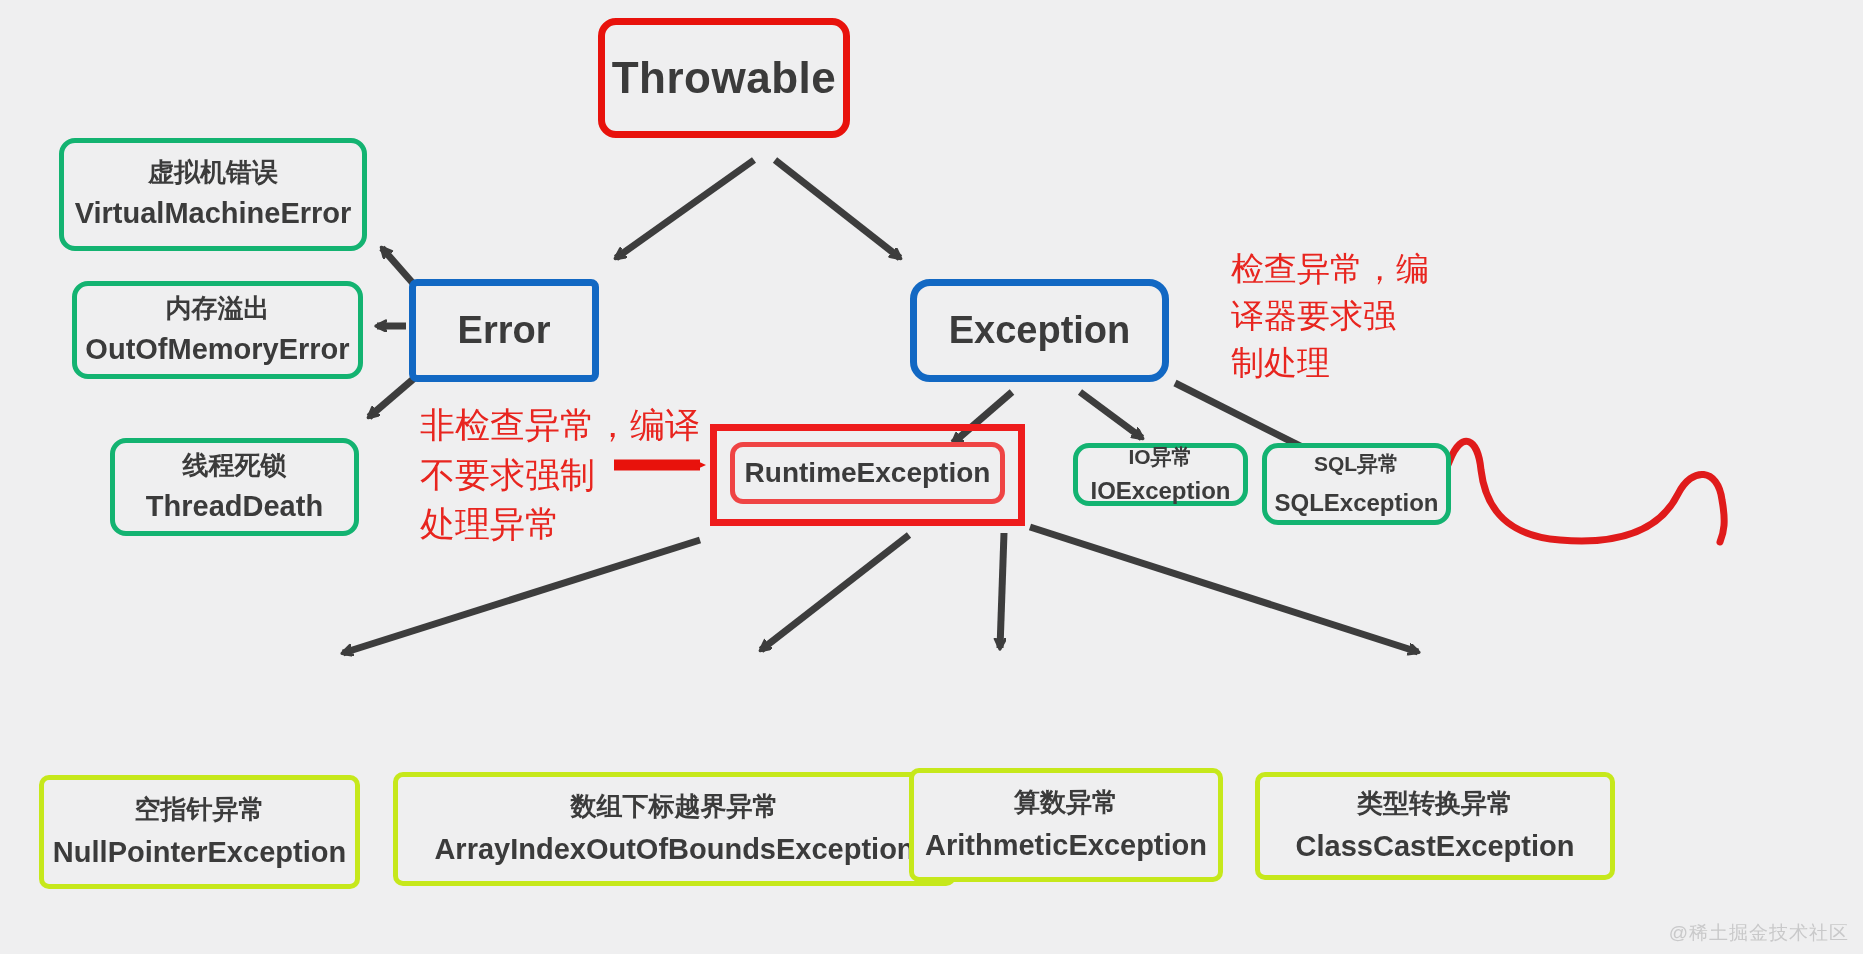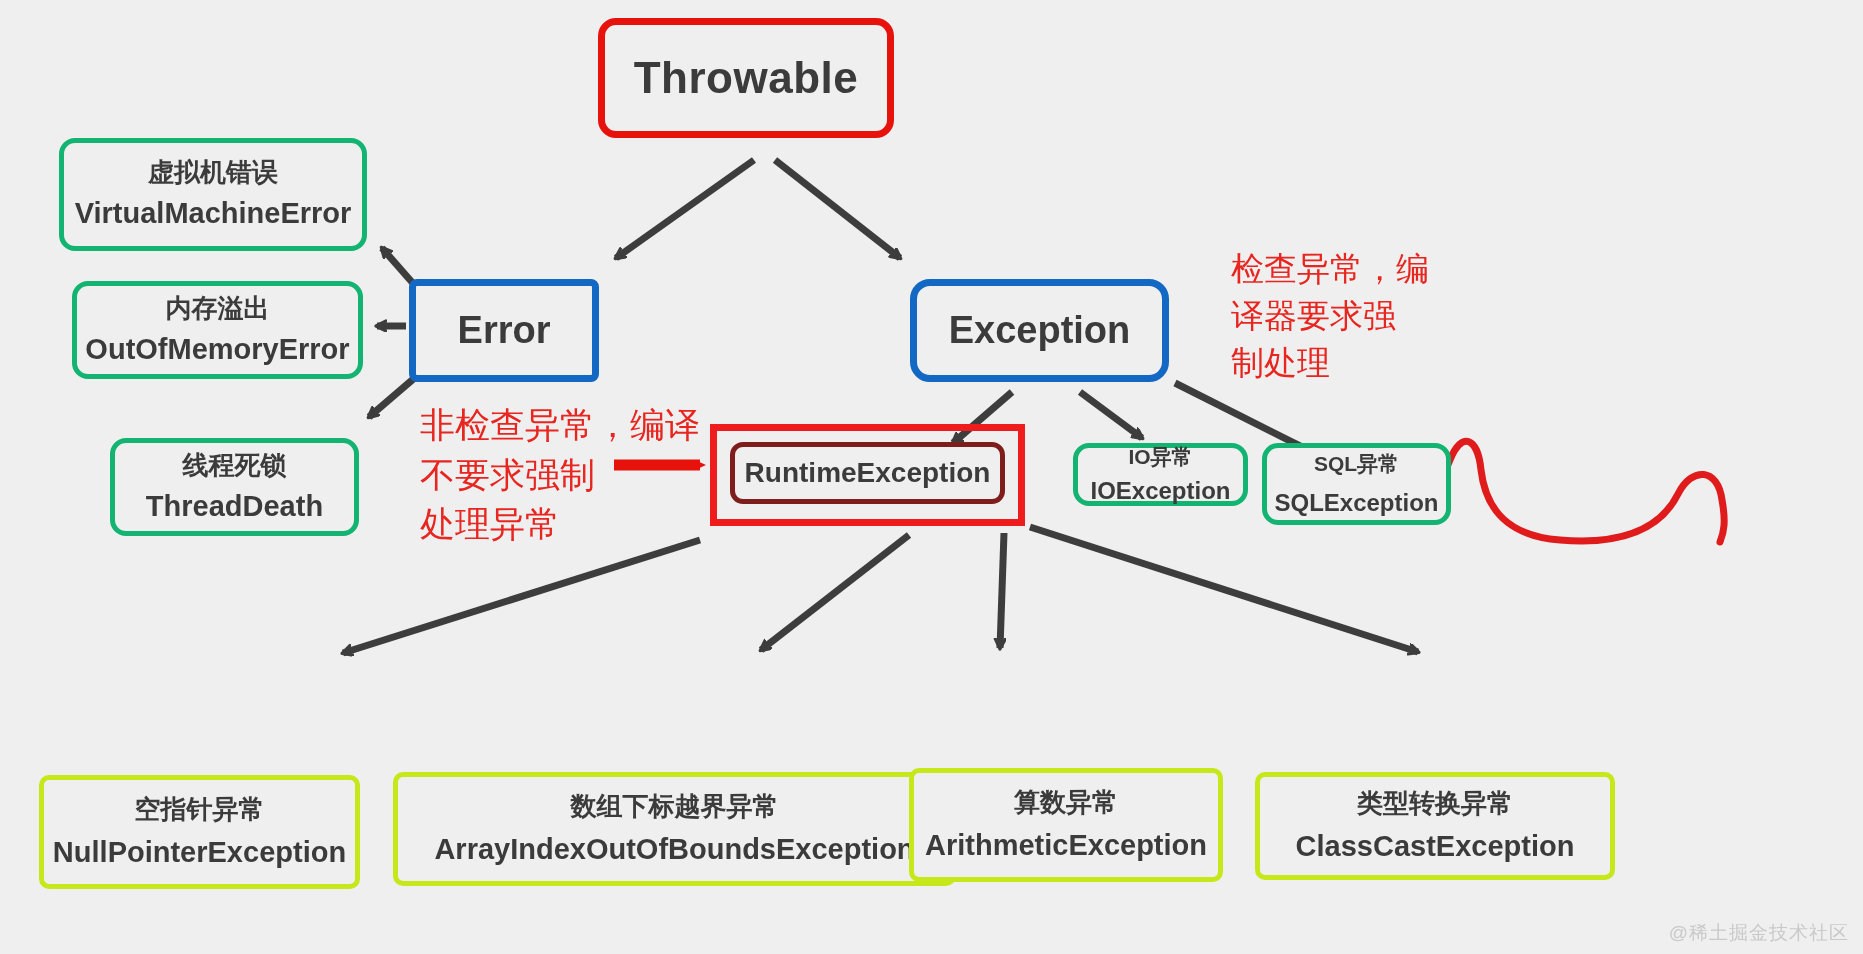--- a/index.html
+++ b/index.html
@@ -22,21 +22,21 @@
     align-items:center;justify-content:center;
     text-align:center;
     color:#3b3b3b;
     line-height:1.22;
   }
   .node .cn{font-weight:bold;}
   .node .en{font-weight:bold;}
 
   
   .n-throwable{
-    left:598px;top:18px;width:296px;height:120px;
+    left:598px;top:18px;width:252px;height:120px;
     border:7px solid #e8120c;border-radius:18px;
   }
   .n-throwable .en{font-size:44px;letter-spacing:.5px;}
 
   
   .n-error{
     left:409px;top:279px;width:190px;height:103px;
     border:7px solid #1268c3;border-radius:8px;
   }
   .n-error .en{font-size:38px;}
@@ -63,21 +63,21 @@
   .n-ioe .cn{font-size:21px;margin-bottom:6px;}
   .n-ioe .en{font-size:24px;}
 
   .n-sqle{left:1262px;top:443px;width:189px;height:82px;}
   .n-sqle .cn{font-size:21px;margin-bottom:12px;}
   .n-sqle .en{font-size:24px;}
 
   
   .n-runtime{
     left:730px;top:442px;width:275px;height:62px;
-    border:5px solid #7f1d1d;border-radius:13px;
+    border:5px solid #ef4444;border-radius:13px;
   }
   .n-runtime .en{font-size:28px;}
 
   .hl-red{
     position:absolute;
     left:710px;top:424px;width:315px;height:102px;
     border:7px solid #ee1c1c;
     box-sizing:border-box;
     background:transparent;
   }

